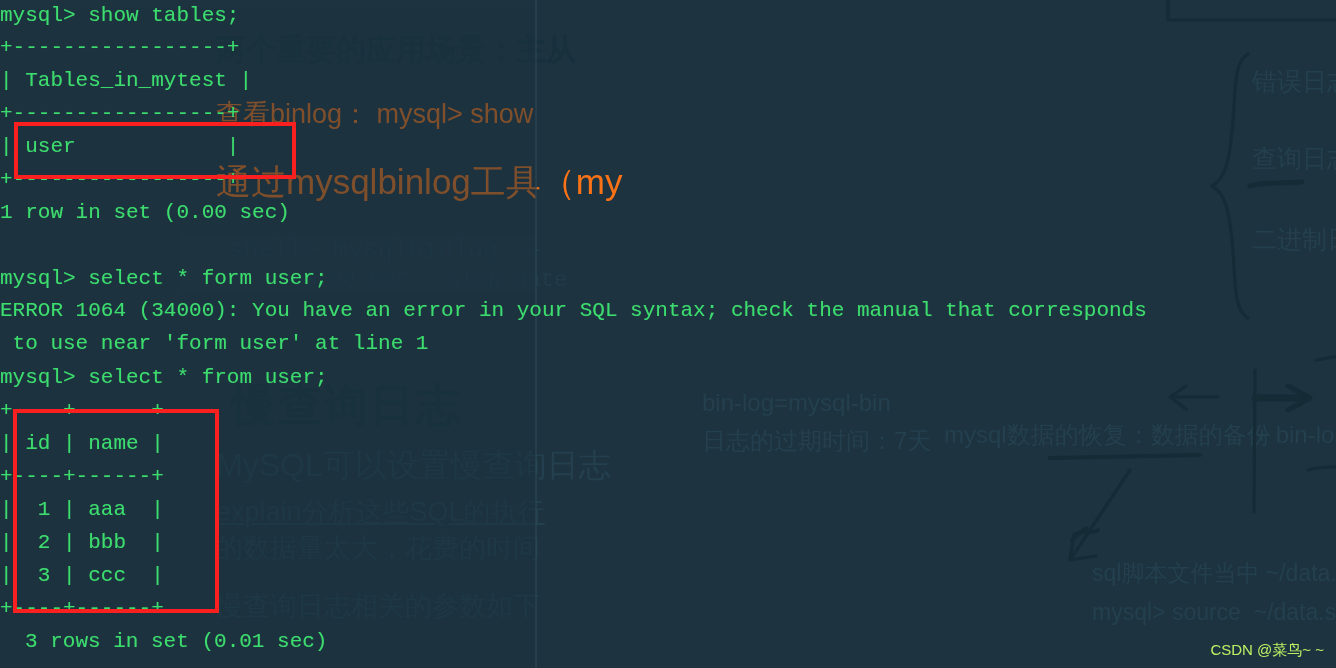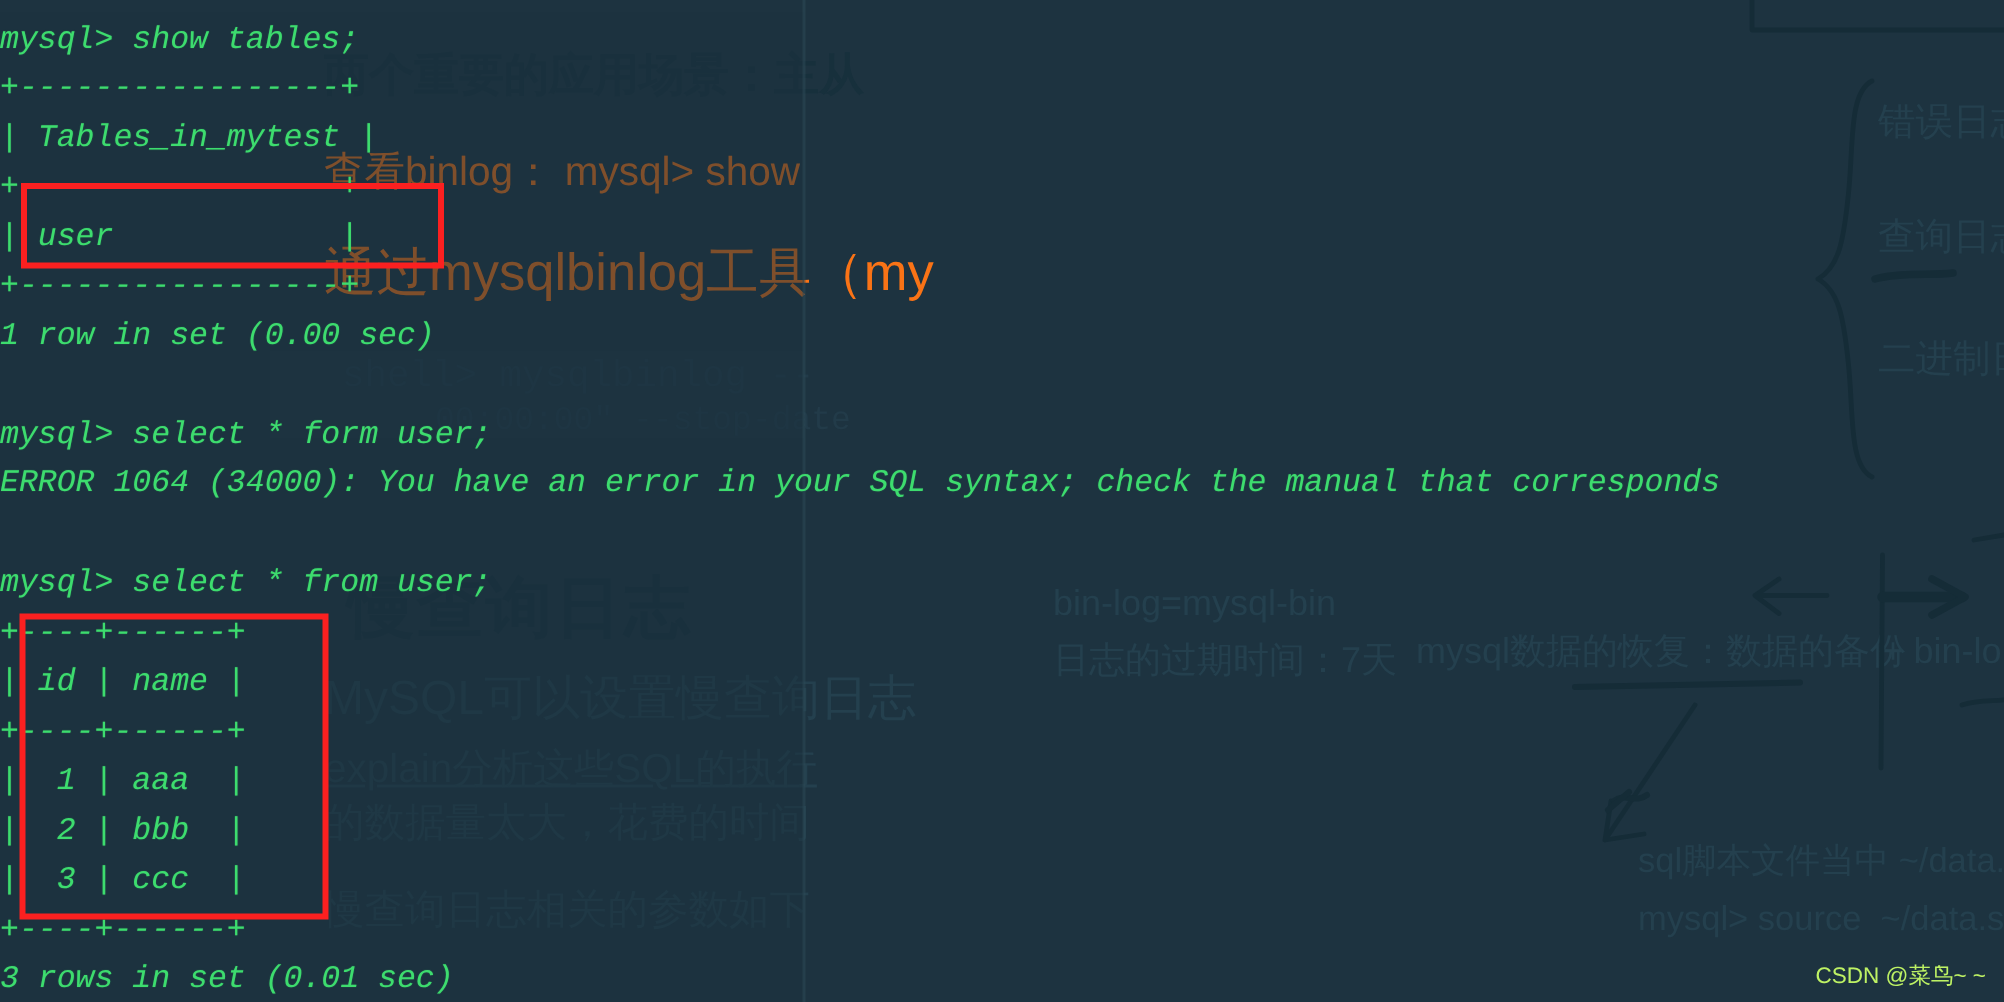--- a/index.html
+++ b/index.html
@@ -66,30 +66,29 @@
     width: 296px;
     height: 668px;
     z-index: 2;
     pointer-events: none;
   }
 
   
   .terminal {
     position: absolute;
     left: 0;
-    top: 12px;
+    top: 0;
     width: 1336px;
     height: 600px;
     z-index: 4;
     font-family: "Liberation Mono", "DejaVu Sans Mono", monospace;
     font-size: 21px;
     line-height: 33px;
     color: #3ddc6e;
     white-space: pre;
-    font-style: italic;
   }
   .term-line {
     position: absolute;
     left: 0;
     white-space: pre;
     color: #3ddc6e;
     text-shadow: 0 0 1px rgba(61,220,110,.35);
   }
 
   
@@ -220,30 +219,31 @@
     <div class="term-line" style="top:-1px;">mysql&gt; show tables;</div>
     <div class="term-line" style="top:31px;">+-----------------+</div>
     <div class="term-line" style="top:64px;">| Tables_in_mytest |</div>
     <div class="term-line" style="top:97px;">+-----------------+</div>
     <div class="term-line" style="top:130px;">| user            |</div>
     <div class="term-line" style="top:163px;">+-----------------+</div>
     <div class="term-line" style="top:196px;">1 row in set (0.00 sec)</div>
 
     <div class="term-line" style="top:262px;">mysql&gt; select * form user;</div>
     <div class="term-line" style="top:294px;">ERROR 1064 (34000): You have an error in your SQL syntax; check the manual that corresponds</div>
+    <div class="term-line" style="top:327px;"> to use near 'form user' at line 1</div>
     <div class="term-line" style="top:361px;">mysql&gt; select * from user;</div>
 
     <div class="term-line" style="top:394px;">+----+------+</div>
     <div class="term-line" style="top:427px;">| id | name |</div>
     <div class="term-line" style="top:460px;">+----+------+</div>
     <div class="term-line" style="top:493px;text-align:right;">|  1 | aaa  |</div>
     <div class="term-line" style="top:526px;">|  2 | bbb  |</div>
     <div class="term-line" style="top:559px;">|  3 | ccc  |</div>
     <div class="term-line" style="top:592px;">+----+------+</div>
-    <div class="term-line" style="top:625px;">3 rows in set (0.01 sec)</div>
+    <div class="term-line" style="top:625px;padding-left:25px;">3 rows in set (0.01 sec)</div>
   </div>
 
   <div class="red-box" style="left:14px; top:122px; width:282px; height:57px;"></div>
 
   <div class="red-box" style="left:13px; top:409px; width:206px; height:204px;"></div>
 
   <div class="watermark">CSDN @菜鸟~ ~</div>
 
 </div>
 

